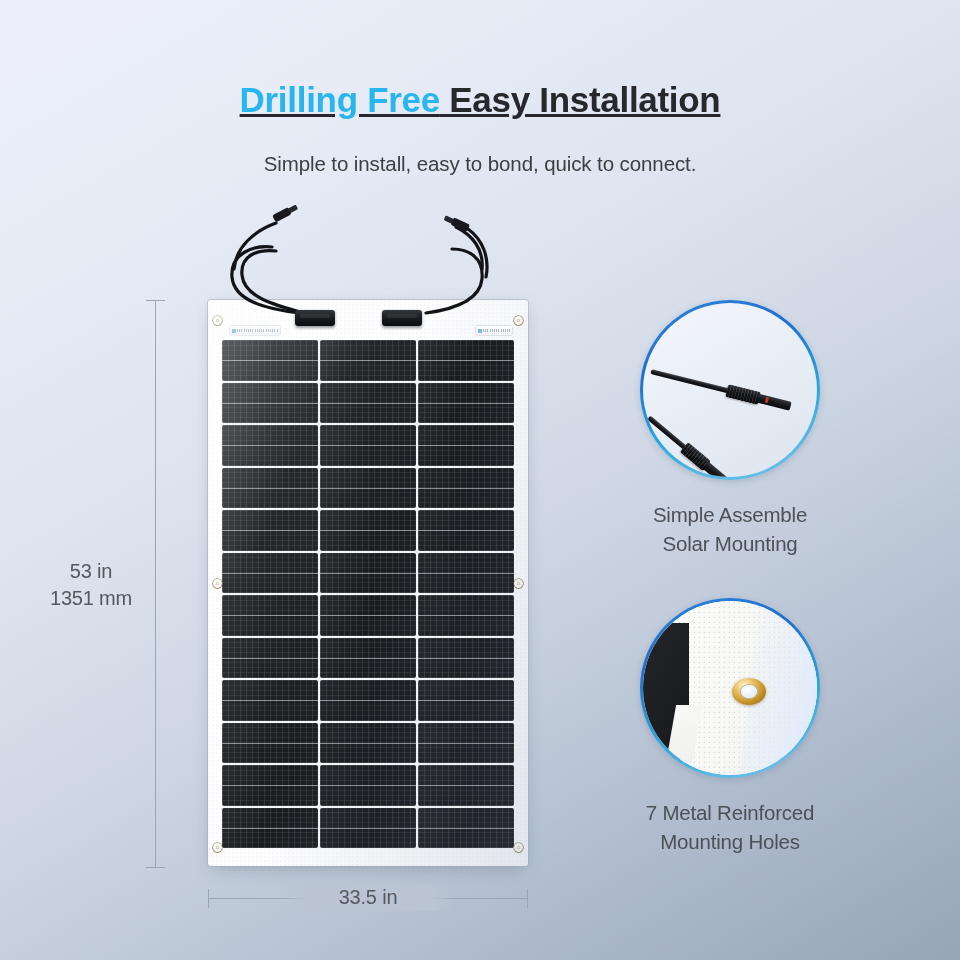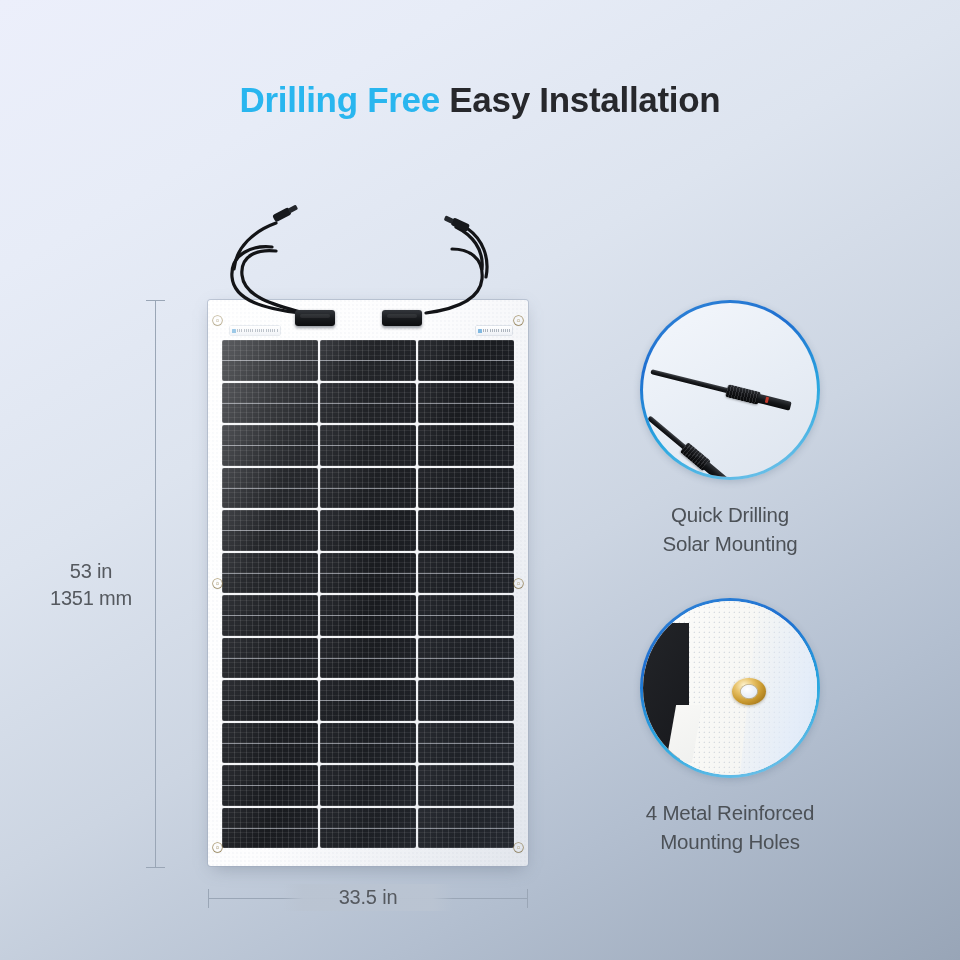--- a/index.html
+++ b/index.html
@@ -34,20 +34,21 @@
     width: 960px;
     text-align: center;
   }
   #title {
     font-size: 35px;
     font-weight: bold;
     color: #27282c;
     letter-spacing: -0.3px;
     line-height: 44px;
     white-space: nowrap;
+    text-decoration: underline;
   }
   #title .accent {
     color: #29b6ef;
   }
   #subtitle {
     margin-top: 28px;
     font-size: 20.5px;
     color: #3c4043;
     line-height: 28px;
     letter-spacing: -0.1px;
@@ -434,20 +435,21 @@
     box-shadow: inset 0 0 0 0.8px rgba(150,115,35,0.55);
   }
 </style>
 </head>
 <body>
 
 <div id="stage">
 
   <div id="header">
     <div id="title"><span class="accent">Drilling Free</span><span> Easy Installation</span></div>
+    <div id="subtitle">Simple to install, easy to bond, quick to connect.</div>
   </div>
 
   <div id="dim-vertical">
     <div class="dim-cap-h" style="top:0;"></div>
     <div class="dim-cap-h" style="bottom:0;"></div>
   </div>
   <div id="dim-vertical-label">
     <span class="dim-label-line">53 in</span>
     <span class="dim-label-line">1351 mm</span>
   </div>
@@ -555,34 +557,34 @@
         </div>
 
         <div class="mc4" style="left:6px; top:104px; width:150px; height:20px; transform: rotate(40deg);">
           <div class="wire" style="width:52px;"></div>
           <div class="barrel" style="left:46px; width:30px;"></div>
           <div class="tip" style="left:74px; width:40px;"></div>
         </div>
       </div>
     </div>
     <div class="feature-caption">
-      <div>Quick Drilling</div>
+      <div>Simple Assemble</div>
       <div>Solar Mounting</div>
     </div>
   </div>
 
   <div class="feature" id="feature-holes">
     <div class="circle">
       <div class="circle-inner">
         <div id="holes-surface"></div>
         <div id="holes-cell-edge"></div>
         <div id="holes-cell-notch"></div>
         <div id="holes-gloss"></div>
         <div id="holes-grommet"></div>
       </div>
     </div>
     <div class="feature-caption">
-      <div>4 Metal Reinforced</div>
+      <div>7 Metal Reinforced</div>
       <div>Mounting Holes</div>
     </div>
   </div>
 
 </div>
 
 </body></html>

